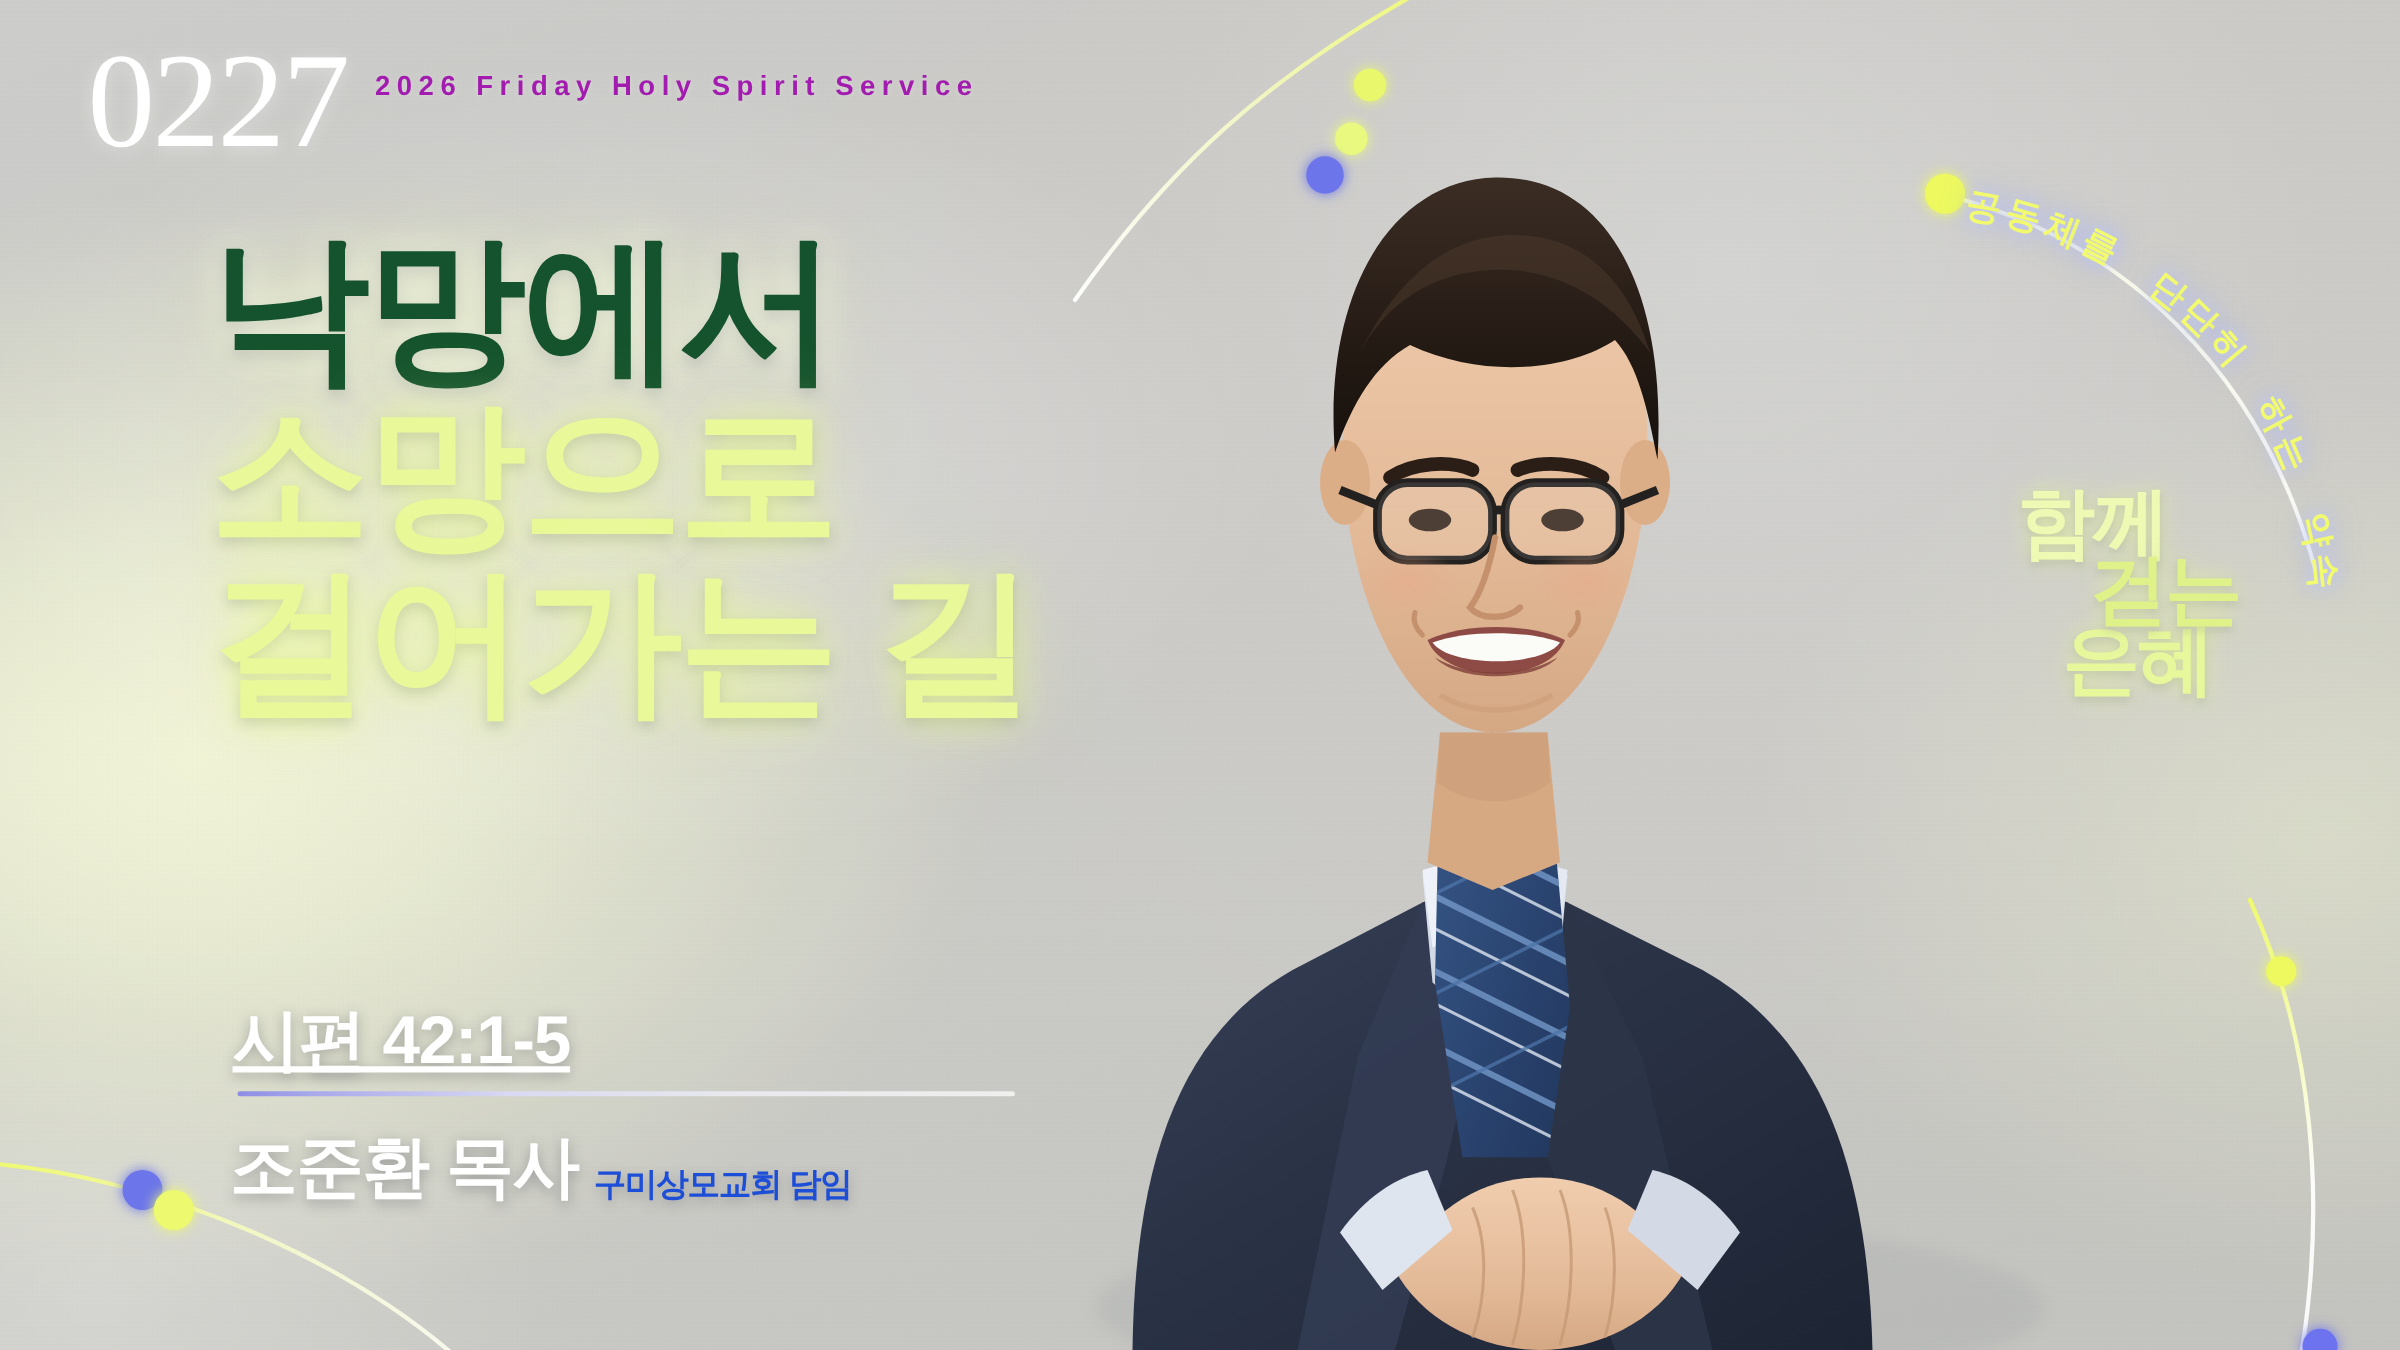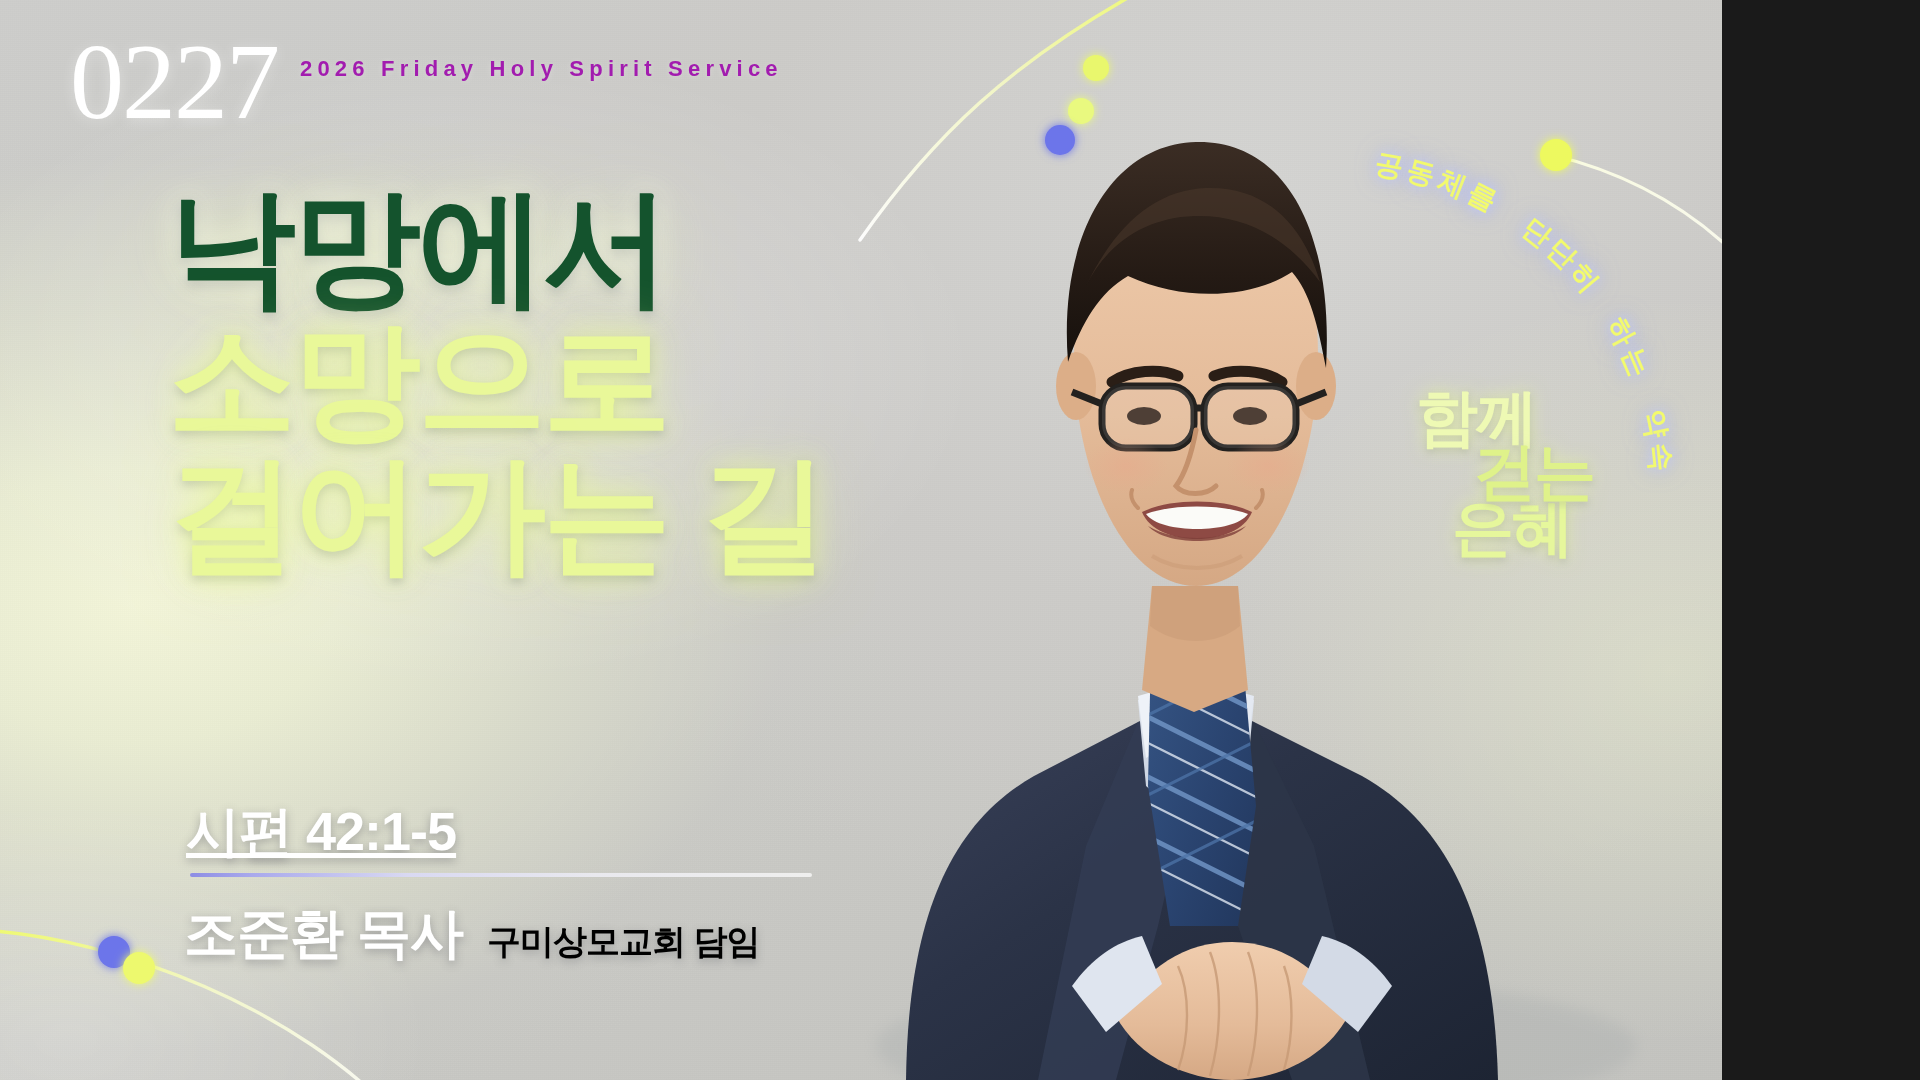--- a/index.html
+++ b/index.html
@@ -1,20 +1,20 @@
 <!DOCTYPE html>
 <html lang="ko"><head>
 <meta charset="utf-8">
 <title>Sermon Title Card</title>
 <style>
   html,body{margin:0;padding:0;background:#1a1a1a;}
   *{box-sizing:border-box;}
   .stage{
     position:relative;
-    width:1722px;height:1080px;
+    width:1920px;height:1080px;
     overflow:hidden;
     font-family:"Liberation Sans","DejaVu Sans",sans-serif;
     background:#c9c9c7;
   }
   
   .bg-base{
     position:absolute;inset:0;
     background:
       radial-gradient(ellipse 900px 620px at 8% 56%, #f2f4d8 0%, #e9ecd2 22%, rgba(226,229,205,0.55) 48%, rgba(205,206,198,0.15) 72%, rgba(201,201,199,0) 88%),
       radial-gradient(ellipse 1100px 900px at 72% 20%, #d4d4d2 0%, #cccbc8 45%, rgba(200,200,197,0) 80%),
@@ -85,28 +85,28 @@
     text-shadow:0 3px 10px rgba(90,92,100,.45);
     text-decoration:underline;
   }
   .divider{
     position:absolute;left:190px;top:873px;
     width:622px;height:4px;border-radius:3px;
     background:linear-gradient(90deg,#8d8de4 0%, #a9a9ec 10%, #d9d9f2 35%, #e9e9ee 65%, #efefee 100%);
   }
   .speaker-row{
     position:absolute;left:184px;top:898px;
-    display:flex;align-items:flex-end;gap:24px;
+    display:flex;align-items:flex-end;gap:12px;
   }
   .speaker-name{
     font-size:54px;font-weight:900;color:#ffffff;letter-spacing:-1px;
     text-shadow:0 3px 10px rgba(90,92,100,.45);
   }
   .speaker-role{
-    font-size:34px;font-weight:900;color:#000000;letter-spacing:-1px;
+    font-size:26px;font-weight:900;color:#1d4ed8;letter-spacing:-1px;
     padding-bottom:6px;
     text-shadow:0 3px 9px rgba(90,92,100,.42);
   }
 
   
   .arc-tagline{
     position:absolute;right:-10px;top:70px;width:440px;height:330px;
   }
   .arc-ch{
     position:absolute;

